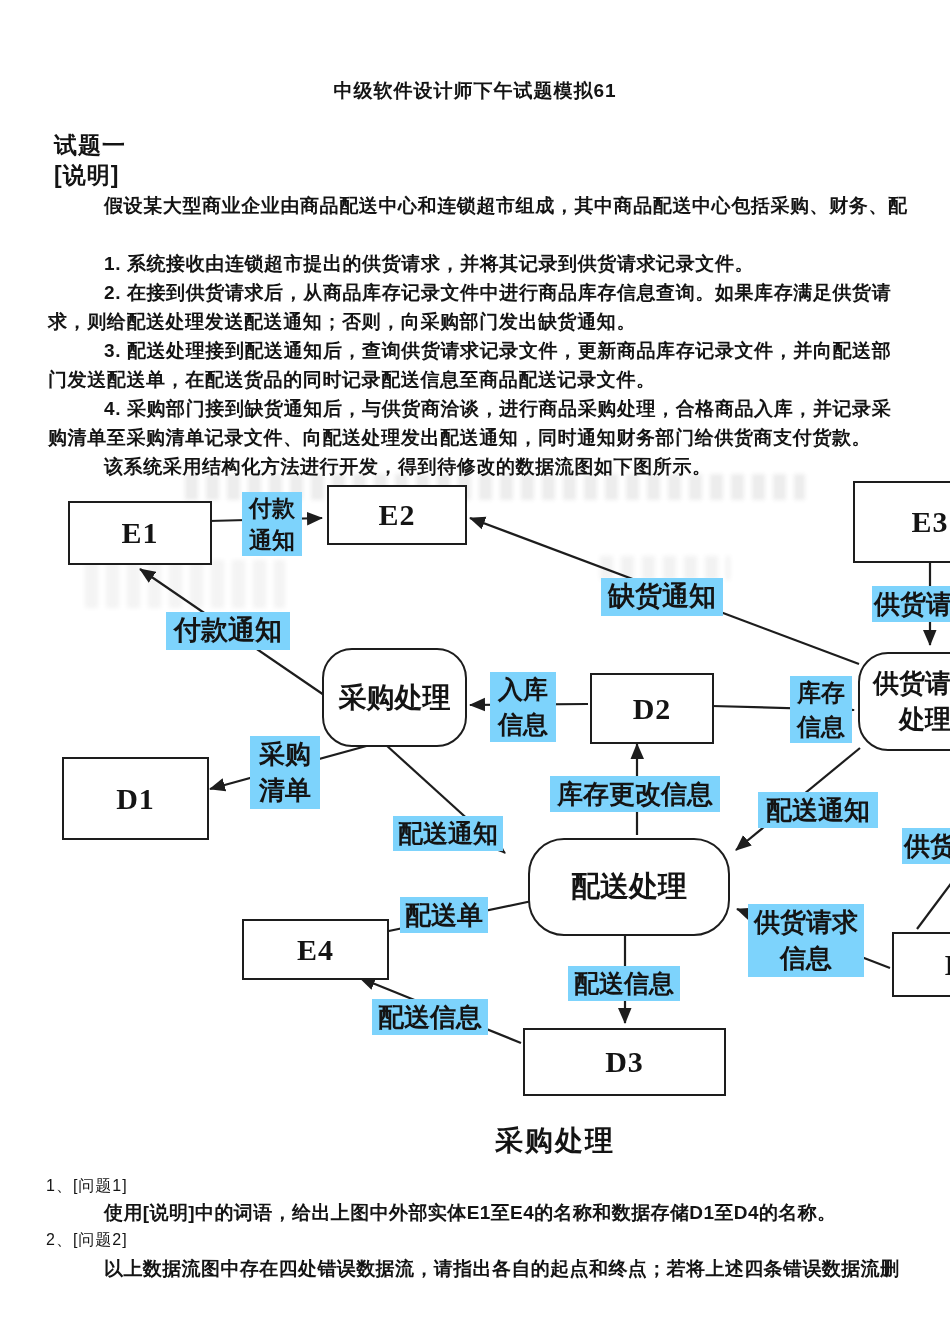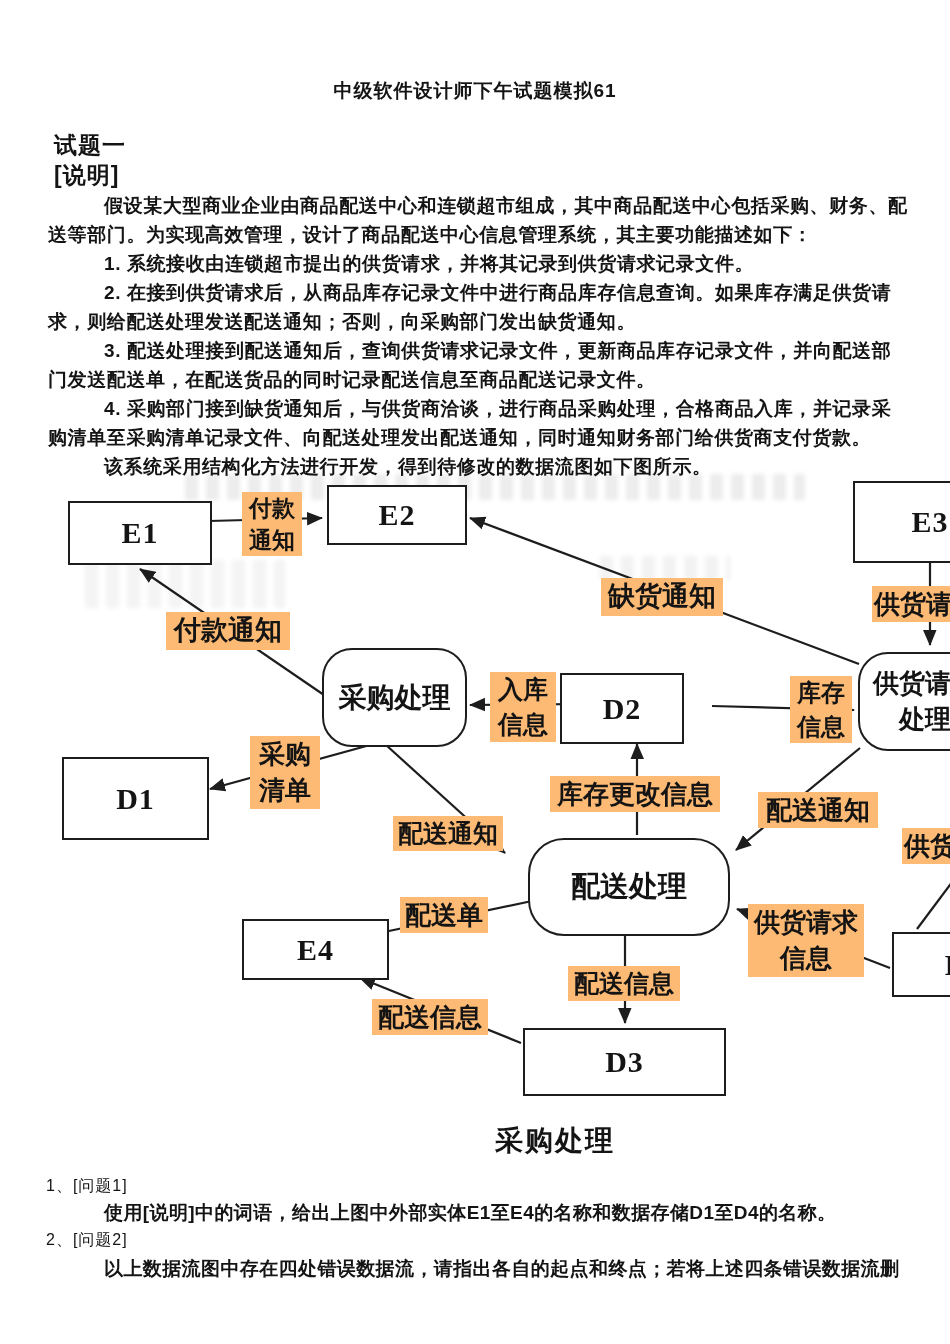--- a/index.html
+++ b/index.html
@@ -15,41 +15,40 @@
   .qlabel{position:absolute;left:46px;font-size:16px;font-weight:500;letter-spacing:1px;text-align:right;}
   .qtext{position:absolute;left:104px;font-size:19px;font-weight:600;letter-spacing:.4px;white-space:nowrap;}
   .caption{position:absolute;left:460px;top:1122px;width:190px;text-align:center;
            font-size:28px;font-weight:bold;letter-spacing:2px;}
   
   .connectors{position:absolute;left:0;top:0;z-index:1;}
   .box{position:absolute;background:#fff;border:2px solid #1d1d1d;z-index:2;
        display:flex;align-items:center;justify-content:center;}
   .idtext{font-family:"Liberation Serif",serif;font-weight:bold;font-size:30px;letter-spacing:1px;}
   .proc{border-radius:30px;font-weight:bold;text-align:center;line-height:1.35;white-space:pre-line;}
-  .flowlabel{position:absolute;background:#fdba74;z-index:3;font-weight:bold;text-align:center;
+  .flowlabel{position:absolute;background:#7dd3fc;z-index:3;font-weight:bold;text-align:center;
              white-space:pre-line;line-height:1.4;padding:0 2px;}
   
   .artifact{position:absolute;z-index:0;opacity:.13;filter:blur(2px);
     background:repeating-linear-gradient(90deg,rgba(90,90,90,.85) 0 13px,rgba(0,0,0,0) 13px 21px);}
 </style>
 </head>
 <body>
 
 <div class="page">
 
   <div class="artifact" style="left:185px;top:474px;width:620px;height:26px;"></div>
   <div class="artifact" style="left:85px;top:560px;width:200px;height:48px;opacity:.08;"></div>
   <div class="artifact" style="left:600px;top:556px;width:130px;height:24px;opacity:.09;"></div>
 
   <div class="title">中级软件设计师下午试题模拟61</div>
   <div class="h1" style="top:130px;">试题一</div>
   <div class="h1" style="top:160px;">[说明]</div>
 
   <div class="bodyline ind" style="top:193px;">假设某大型商业企业由商品配送中心和连锁超市组成，其中商品配送中心包括采购、财务、配</div>
-  <div class="bodyline" style="top:222px;">送等部门。为实现高效管理，设计了商品配送中心信息管理系统，其主要功能描述如下：</div>
   <div class="bodyline ind" style="top:251px;">1. 系统接收由连锁超市提出的供货请求，并将其记录到供货请求记录文件。</div>
   <div class="bodyline ind" style="top:280px;">2. 在接到供货请求后，从商品库存记录文件中进行商品库存信息查询。如果库存满足供货请</div>
   <div class="bodyline" style="top:309px;">求，则给配送处理发送配送通知；否则，向采购部门发出缺货通知。</div>
   <div class="bodyline ind" style="top:338px;">3. 配送处理接到配送通知后，查询供货请求记录文件，更新商品库存记录文件，并向配送部</div>
   <div class="bodyline" style="top:367px;">门发送配送单，在配送货品的同时记录配送信息至商品配送记录文件。</div>
   <div class="bodyline ind" style="top:396px;">4. 采购部门接到缺货通知后，与供货商洽谈，进行商品采购处理，合格商品入库，并记录采</div>
   <div class="bodyline" style="top:425px;">购清单至采购清单记录文件、向配送处理发出配送通知，同时通知财务部门给供货商支付货款。</div>
   <div class="bodyline ind" style="top:454px;">该系统采用结构化方法进行开发，得到待修改的数据流图如下图所示。</div>
 
   <svg class="connectors" width="950" height="1344" viewBox="0 0 950 1344">
@@ -76,21 +75,21 @@
       <line x1="985" y1="838" x2="917" y2="929"></line>
     </g>
   </svg>
 
   <div class="box idtext" style="left:68px;top:501px;width:140px;height:60px;">E1</div>
   <div class="box idtext" style="left:327px;top:485px;width:136px;height:56px;">E2</div>
   <div class="box idtext" style="left:853px;top:481px;width:150px;height:78px;">E3</div>
   <div class="box idtext" style="left:217px;top:919px;width:143px;height:57px;margin-left:25px;">E4</div>
 
   <div class="box idtext" style="left:62px;top:757px;width:143px;height:79px;">D1</div>
-  <div class="box idtext" style="left:560px;top:673px;width:120px;height:67px;">D2</div>
+  <div class="box idtext" style="left:590px;top:673px;width:120px;height:67px;">D2</div>
   <div class="box idtext" style="left:523px;top:1028px;width:199px;height:64px;">D3</div>
   <div class="box idtext" style="left:892px;top:932px;width:140px;height:61px;">D4</div>
 
   <div class="box proc" style="left:322px;top:648px;width:141px;height:95px;font-size:28px;">采购处理</div>
   <div class="box proc" style="left:528px;top:838px;width:198px;height:94px;border-radius:36px;font-size:29px;">配送处理</div>
   <div class="box proc" style="left:858px;top:652px;width:130px;height:95px;font-size:26px;">供货请求
 处理</div>
 
   <div class="flowlabel" style="left:242px;top:492px;width:56px;font-size:23px;">付款
 通知</div>

